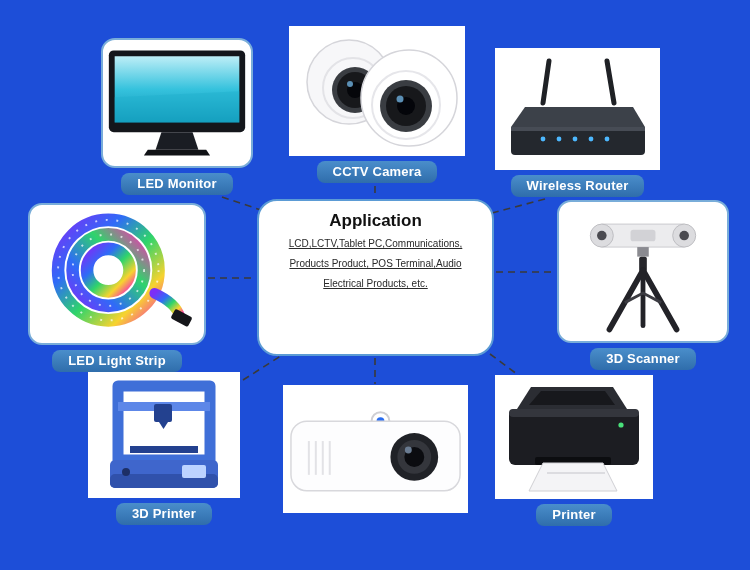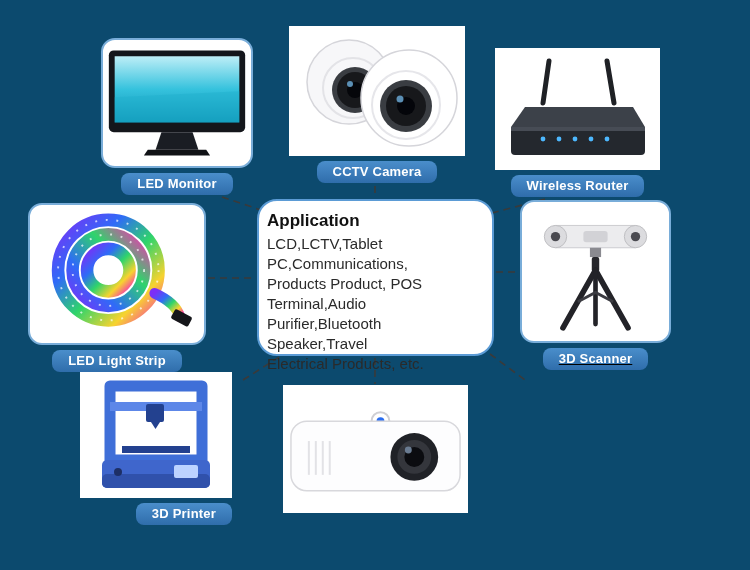--- a/index.html
+++ b/index.html
@@ -1,41 +1,41 @@
 <!DOCTYPE html>
 <html><head>
 <meta charset="utf-8">
 <style>
   html,body{margin:0;padding:0;background:#ffffff;}
   .canvas{
-    position:relative;width:750px;height:570px;background:#0c4a6e;overflow:hidden;
+    position:relative;width:750px;height:570px;background:#1d4ed8;overflow:hidden;
     font-family:"Liberation Sans", sans-serif;
   }
   .connectors{position:absolute;left:0;top:0;width:750px;height:570px;pointer-events:none;}
   .connectors line{stroke:#3a3a3a;stroke-width:1.6;stroke-dasharray:7 5;}
 
   .node{position:absolute;display:flex;flex-direction:column;align-items:center;}
   .imgbox{width:100%;display:flex;align-items:center;justify-content:center;background:#ffffff;box-sizing:border-box;}
   .imgbox.bordered{border:2px solid #79add9;border-radius:14px;}
   .imgbox svg{display:block;}
 
   .pill{
     margin-top:5px;
     background:linear-gradient(#4a8ecb,#2f6dab);
     color:#ffffff;font-size:13px;font-weight:bold;letter-spacing:.2px;
     padding:4px 16px;border-radius:8px;white-space:nowrap;line-height:14px;
   }
 
   .center-box{
     position:absolute;left:257px;top:199px;width:237px;height:157px;
     border:2px solid #5b9bd5;border-radius:20px;background:#ffffff;
-    box-sizing:border-box;padding:10px 8px 0 8px;
+    box-sizing:border-box;padding:10px 8px 0 8px;text-align:center;
   }
   .center-title{font-size:17px;font-weight:bold;color:#111;margin-bottom:3px;}
-  .center-lines{font-size:15px;color:#2a2a2a;line-height:20px;}
+  .center-lines{font-size:10px;color:#2a2a2a;line-height:20px;text-decoration:underline;}
 </style>
 </head>
 <body>
 
 <div class="canvas">
 
   <svg class="connectors">
     <line x1="222" y1="197" x2="270" y2="213"></line>
     <line x1="375" y1="186" x2="375" y2="197"></line>
     <line x1="545" y1="199" x2="492" y2="213"></line>
@@ -128,41 +128,41 @@
         <circle cx="80" cy="66" r="52" fill="none" stroke="#ffffff" stroke-width="2" stroke-dasharray="2 9" opacity="0.7"></circle>
         <circle cx="80" cy="66" r="37" fill="none" stroke="#ffffff" stroke-width="2" stroke-dasharray="2 9" opacity="0.7"></circle>
         <circle cx="80" cy="66" r="8" fill="#ffffff"></circle>
         <path d="M128 90 Q150 100 154 114" stroke="url(#g-rgb)" stroke-width="11" fill="none" stroke-linecap="round"></path>
         <rect x="146" y="110" width="20" height="11" rx="2" fill="#15161a" transform="rotate(28 156 115)"></rect>
       </svg>
     </div>
     <div class="pill">LED Light Strip</div>
   </div>
 
-  <div class="node" style="left:520px;top:200px;width:151px;text-decoration:underline;">
+  <div class="node" style="left:557px;top:200px;width:172px;">
     <div class="imgbox bordered" style="height:143px;">
       <svg width="152" height="137" viewBox="0 0 158 143">
         <rect x="30" y="22" width="98" height="24" rx="7" fill="#ececee" stroke="#c9c9cd"></rect>
         <circle cx="36" cy="34" r="12" fill="#dcdcdf" stroke="#bcbcc0"></circle>
         <circle cx="36" cy="34" r="5" fill="#4a4a50"></circle>
         <circle cx="122" cy="34" r="12" fill="#dcdcdf" stroke="#bcbcc0"></circle>
         <circle cx="122" cy="34" r="5" fill="#4a4a50"></circle>
         <rect x="66" y="28" width="26" height="12" rx="3" fill="#d2d2d6"></rect>
         <rect x="73" y="46" width="12" height="10" fill="#8a8a90"></rect>
         <rect x="75" y="56" width="8" height="16" rx="2" fill="#26262b"></rect>
         <path d="M79 70 L44 132" stroke="#232328" stroke-width="6" stroke-linecap="round" fill="none"></path>
         <path d="M79 70 L114 132" stroke="#232328" stroke-width="6" stroke-linecap="round" fill="none"></path>
         <path d="M79 70 L79 128" stroke="#232328" stroke-width="5" stroke-linecap="round" fill="none"></path>
         <path d="M60 104 L79 94 L98 104" stroke="#3c3c42" stroke-width="3" fill="none"></path>
       </svg>
     </div>
     <div class="pill">3D Scanner</div>
   </div>
 
-  <div class="node" style="left:80px;top:372px;width:152px;align-items:flex-end;">
+  <div class="node" style="left:88px;top:372px;width:152px;">
     <div class="imgbox" style="height:126px;">
       <svg width="152" height="126" viewBox="0 0 152 126">
         <path d="M30 14 h92 v74 h-92 z" fill="none" stroke="#3f6fd8" stroke-width="11" stroke-linejoin="round"></path>
         <rect x="30" y="30" width="92" height="9" fill="#5d87e8"></rect>
         <rect x="66" y="32" width="18" height="18" rx="2" fill="#23418f"></rect>
         <path d="M71 50 l4.5 7 l4.5 -7 z" fill="#23418f"></path>
         <rect x="42" y="74" width="68" height="7" fill="#23418f"></rect>
         <rect x="22" y="88" width="108" height="28" rx="5" fill="#3f66cc"></rect>
         <rect x="22" y="102" width="108" height="14" rx="5" fill="#3051ab"></rect>
         <rect x="94" y="93" width="24" height="13" rx="2" fill="#bcd2ff"></rect>
@@ -185,24 +185,38 @@
             <line x1="47" y1="56" x2="47" y2="90"></line>
         </g>
         <circle cx="132" cy="72" r="24" fill="#202227"></circle>
         <circle cx="132" cy="72" r="17" fill="#34363c"></circle>
         <circle cx="132" cy="72" r="10" fill="#0b0c10"></circle>
         <circle cx="126" cy="65" r="3.5" fill="#6a7c92"></circle>
       </svg>
     </div>
   </div>
 
+  <div class="node" style="left:495px;top:375px;width:158px;">
+    <div class="imgbox" style="height:124px;">
+      <svg width="158" height="124" viewBox="0 0 158 124">
+        <path d="M36 12 L118 12 L132 34 L22 34 Z" fill="#2b2d33"></path>
+        <path d="M46 16 L110 16 L120 30 L34 30 Z" fill="#17181c"></path>
+        <rect x="14" y="34" width="130" height="56" rx="6" fill="#1c1d22"></rect>
+        <rect x="14" y="34" width="130" height="8" rx="4" fill="#34363d"></rect>
+        <circle cx="126" cy="50" r="2.6" fill="#49e07a"></circle>
+        <rect x="40" y="82" width="76" height="8" rx="2" fill="#0c0d10"></rect>
+        <path d="M48 88 L108 88 L122 116 L34 116 Z" fill="#f4f4f6" stroke="#d0d0d4"></path>
+        <line x1="52" y1="98" x2="110" y2="98" stroke="#dcdce0" stroke-width="2"></line>
+      </svg>
+    </div>
+    <div class="pill">Printer</div>
+  </div>
 
   <div class="center-box">
     <div class="center-title">Application</div>
     <div class="center-lines">
       <div>LCD,LCTV,Tablet PC,Communications,</div>
       <div>Products Product, POS Terminal,Audio</div>
-      <div>Purifier,Bluetooth Speaker,Travel</div>
       <div>Electrical Products, etc.</div>
     </div>
   </div>
 
 </div>
 
 </body></html>

